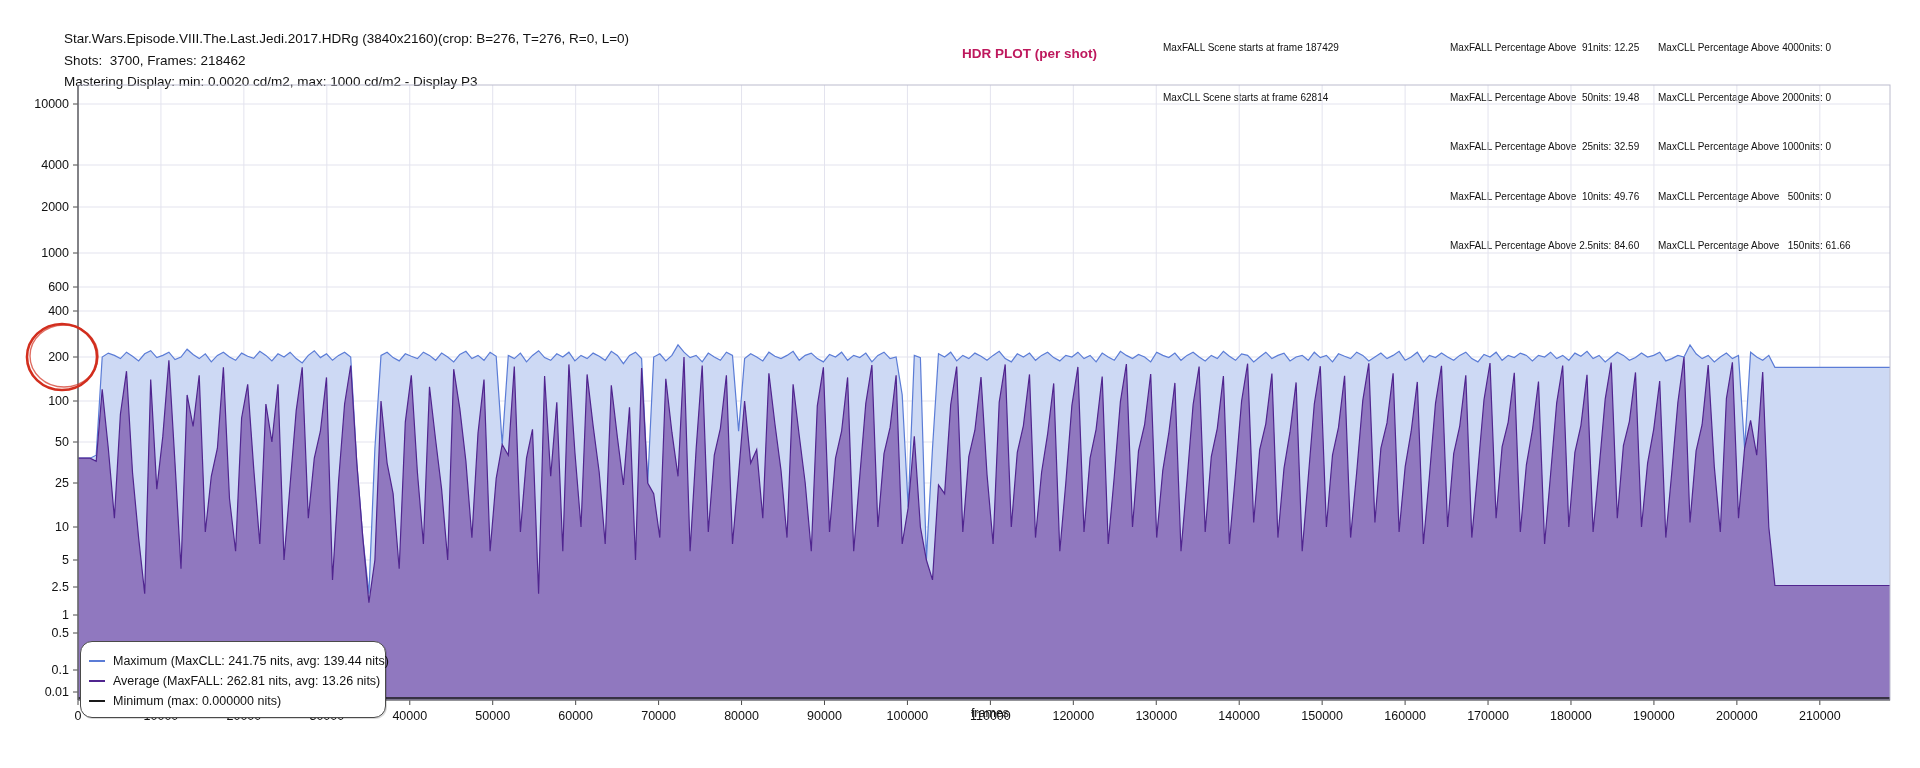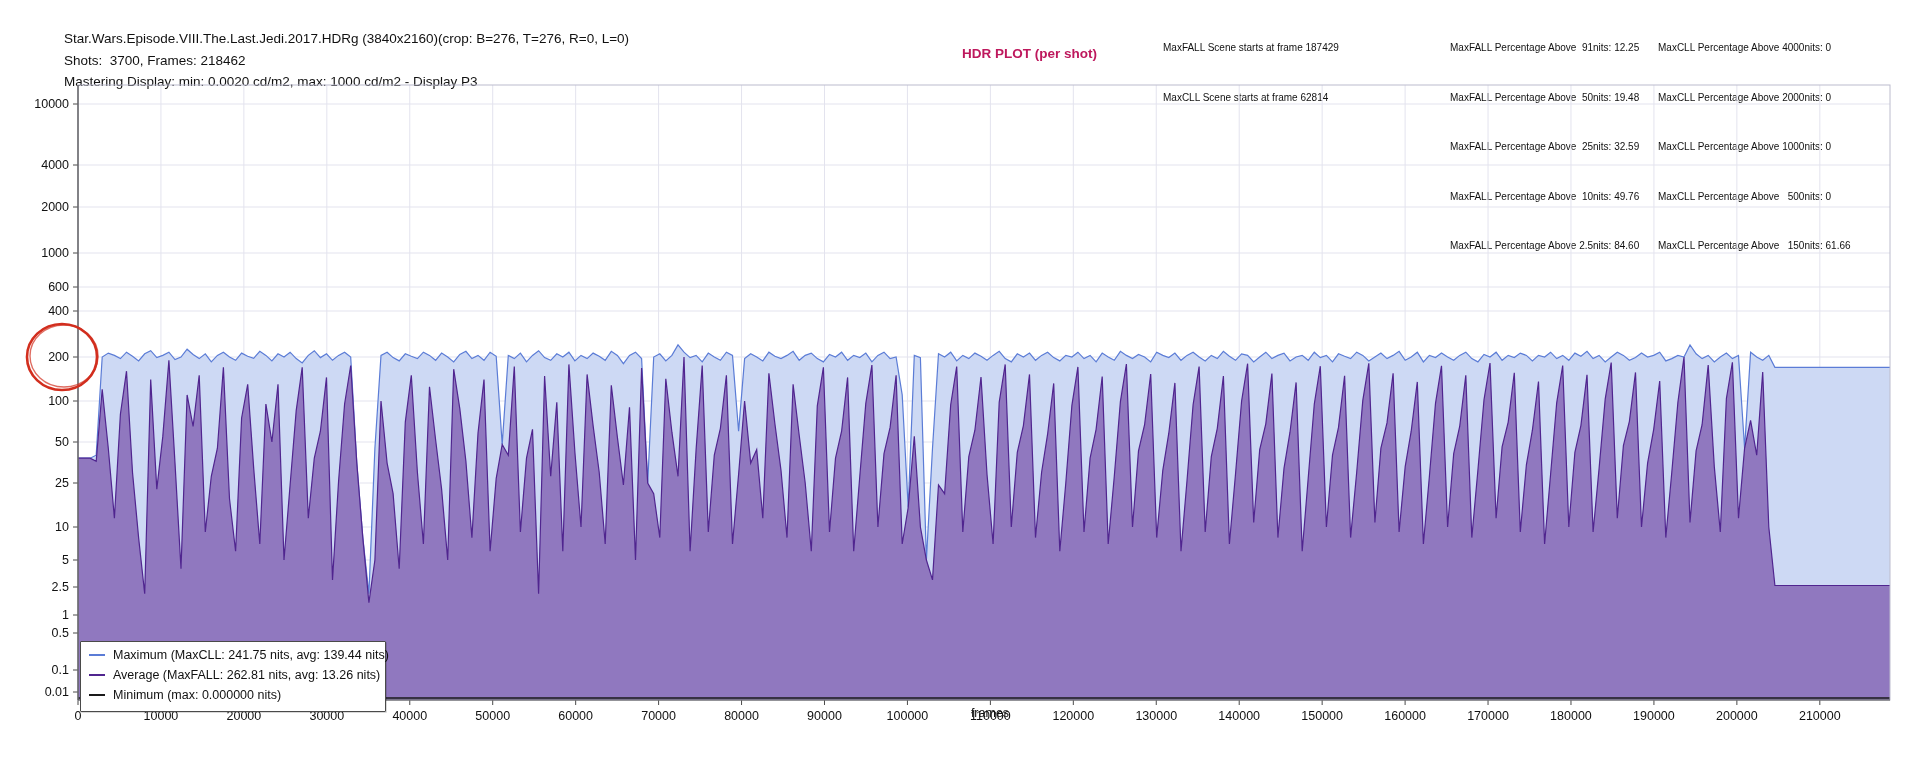--- a/index.html
+++ b/index.html
@@ -15,22 +15,22 @@
   #chart-svg{position:absolute;left:0;top:0;}
   #y-axis-label{
     position:absolute;left:8px;top:330px;width:18px;height:140px;
     font-size:12.5px;color:#111;
     transform:rotate(-90deg);transform-origin:center center;
     white-space:nowrap;text-align:center;line-height:18px;
   }
   #x-axis-label{position:absolute;left:930px;top:706px;width:120px;text-align:center;font-size:12.5px;color:#111;}
   #legend-box{
     position:absolute;left:80px;top:641px;width:306px;
-    background:#ffffff;border:1.5px solid #4a4a4a;border-radius:1px;
-    padding:3px 10px 6px 8px;box-sizing:border-box;
+    background:#ffffff;border:1.5px solid #4a4a4a;border-radius:12px;
+    padding:9px 10px 6px 8px;box-sizing:border-box;
     box-shadow:1px 1px 0 rgba(0,0,0,0.15);
   }
   .legend-row{display:flex;align-items:center;height:20px;font-size:12.5px;white-space:pre;}
   .legend-dash{display:inline-block;width:16px;height:0;border-top:2.5px solid #000;margin-right:8px;flex:0 0 auto;}
 </style>
 </head>
 <body>
 
 <div class="hdr-line" style="left:64px;top:31px">Star.Wars.Episode.VIII.The.Last.Jedi.2017.HDRg (3840x2160)(crop: B=276, T=276, R=0, L=0)</div>
 <div class="hdr-line" style="left:64px;top:53px">Shots:  3700, Frames: 218462</div>

